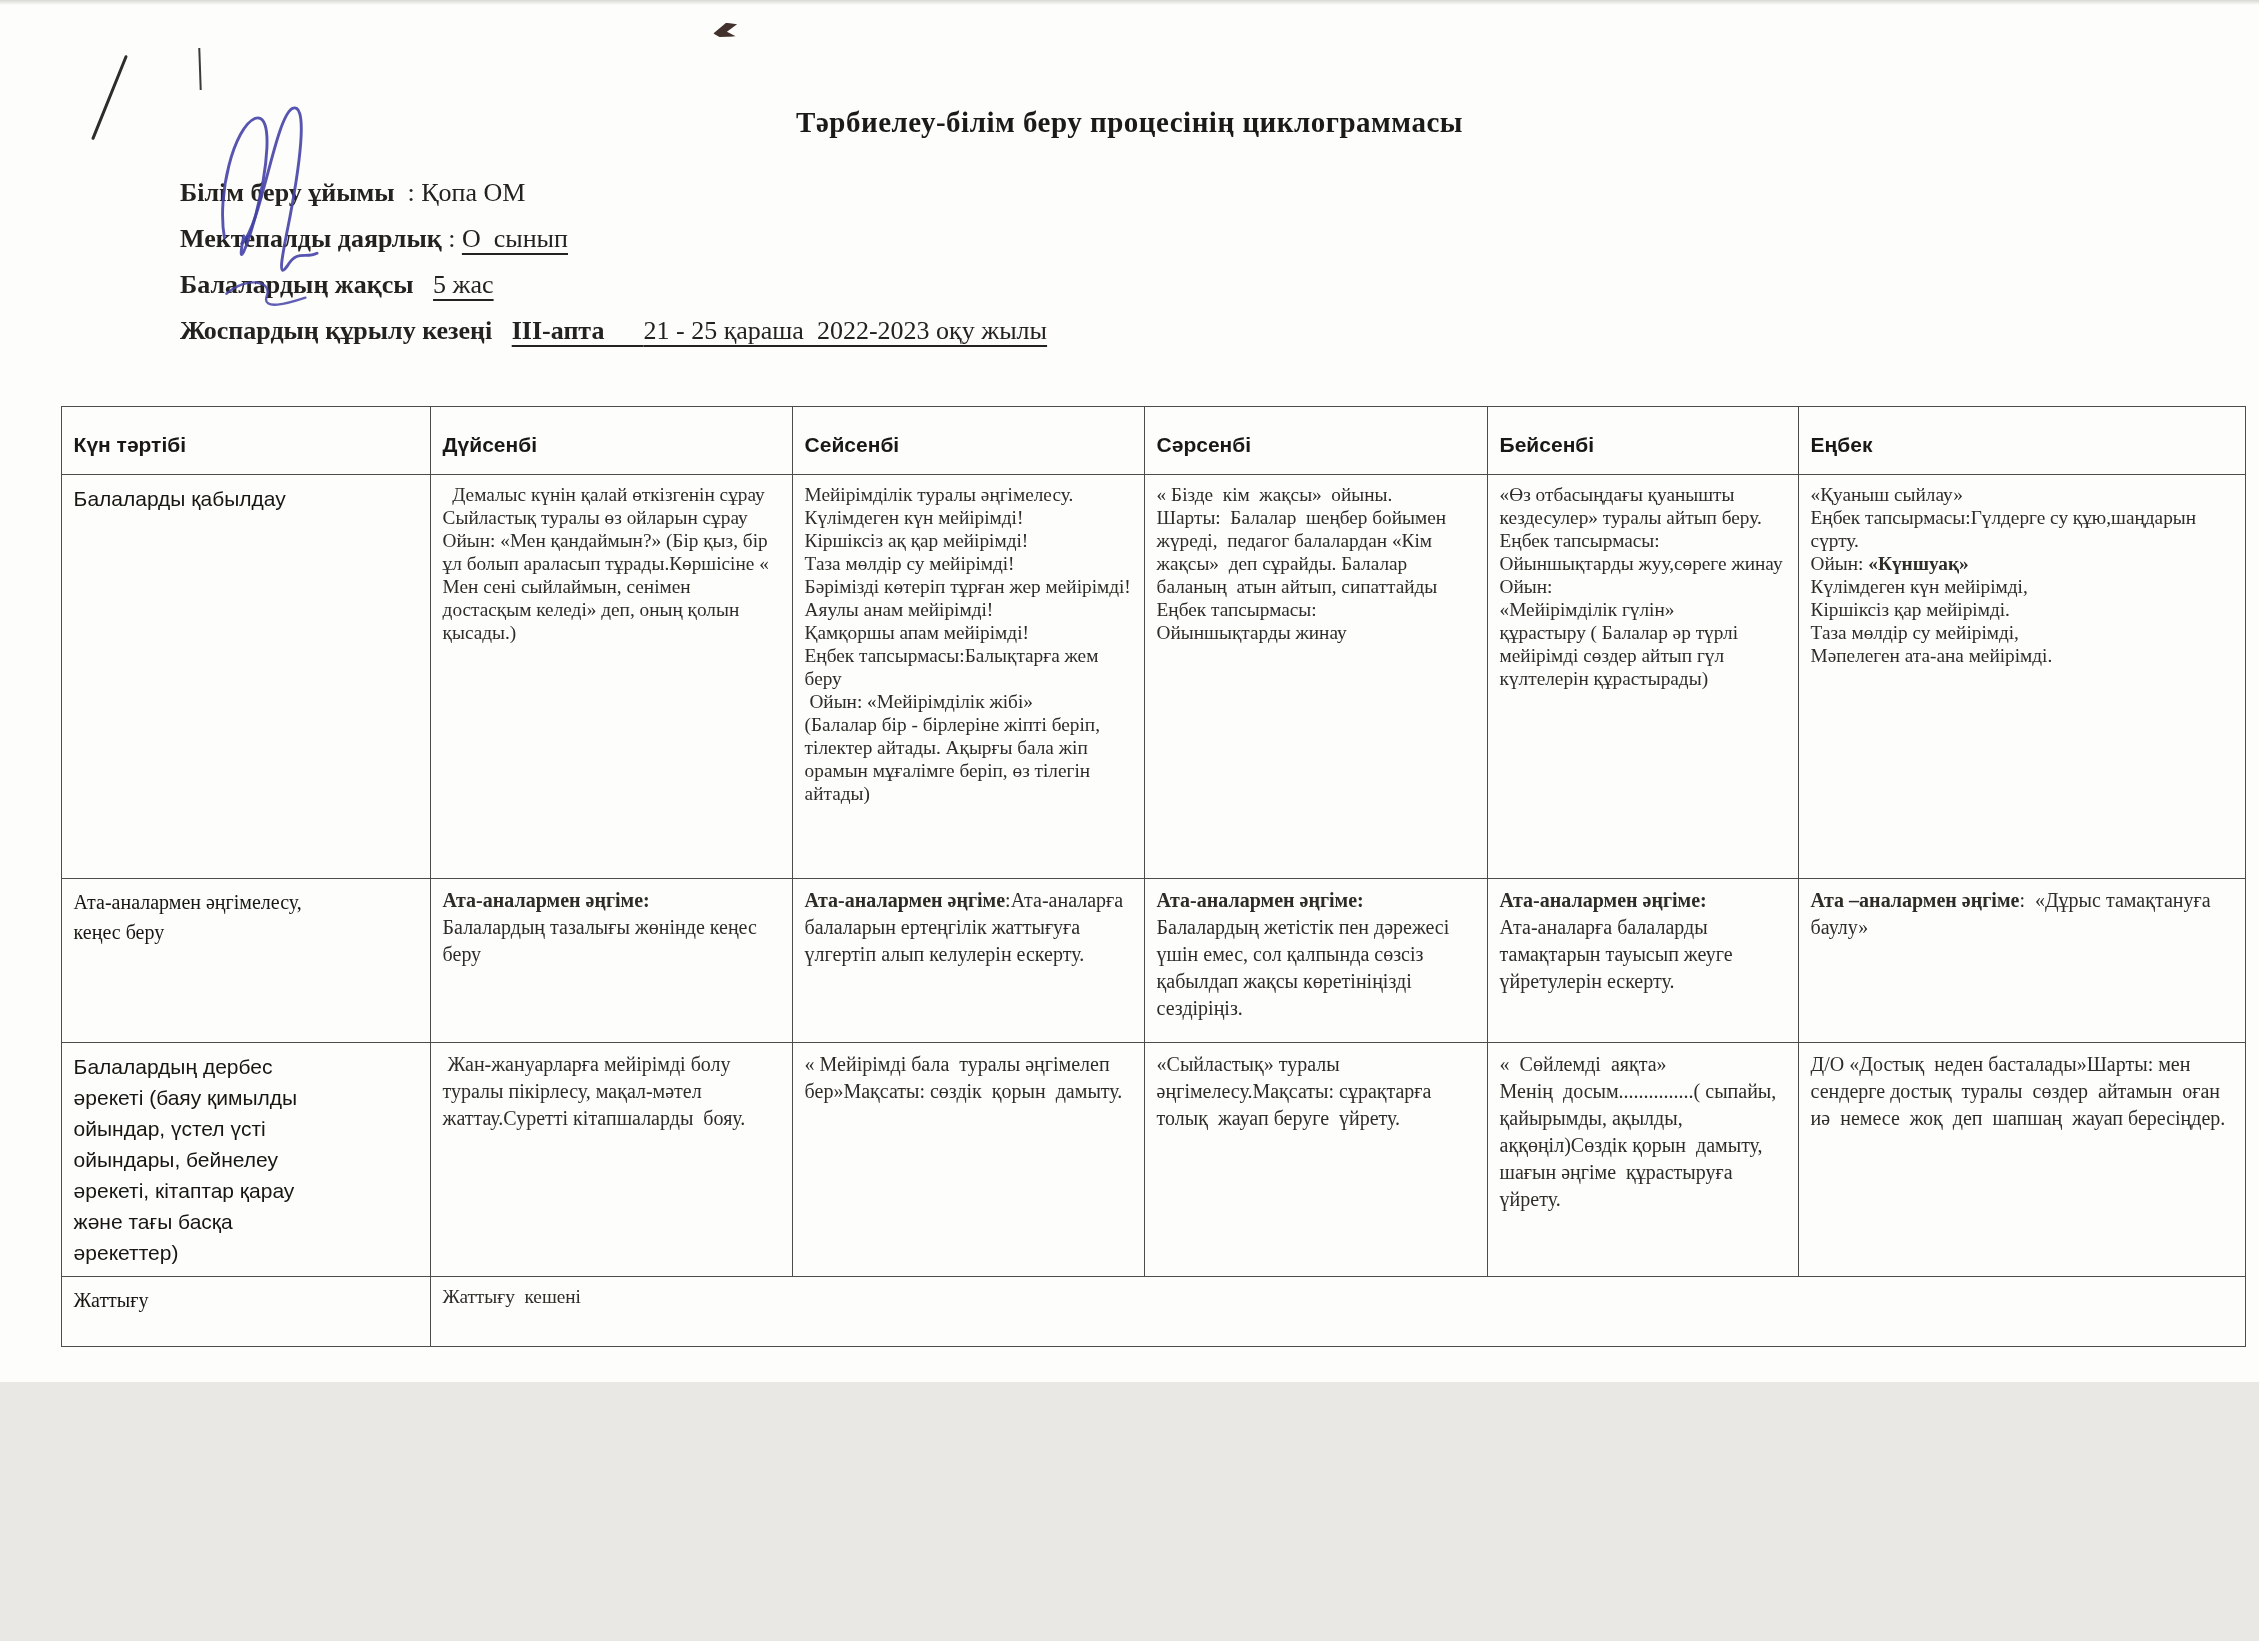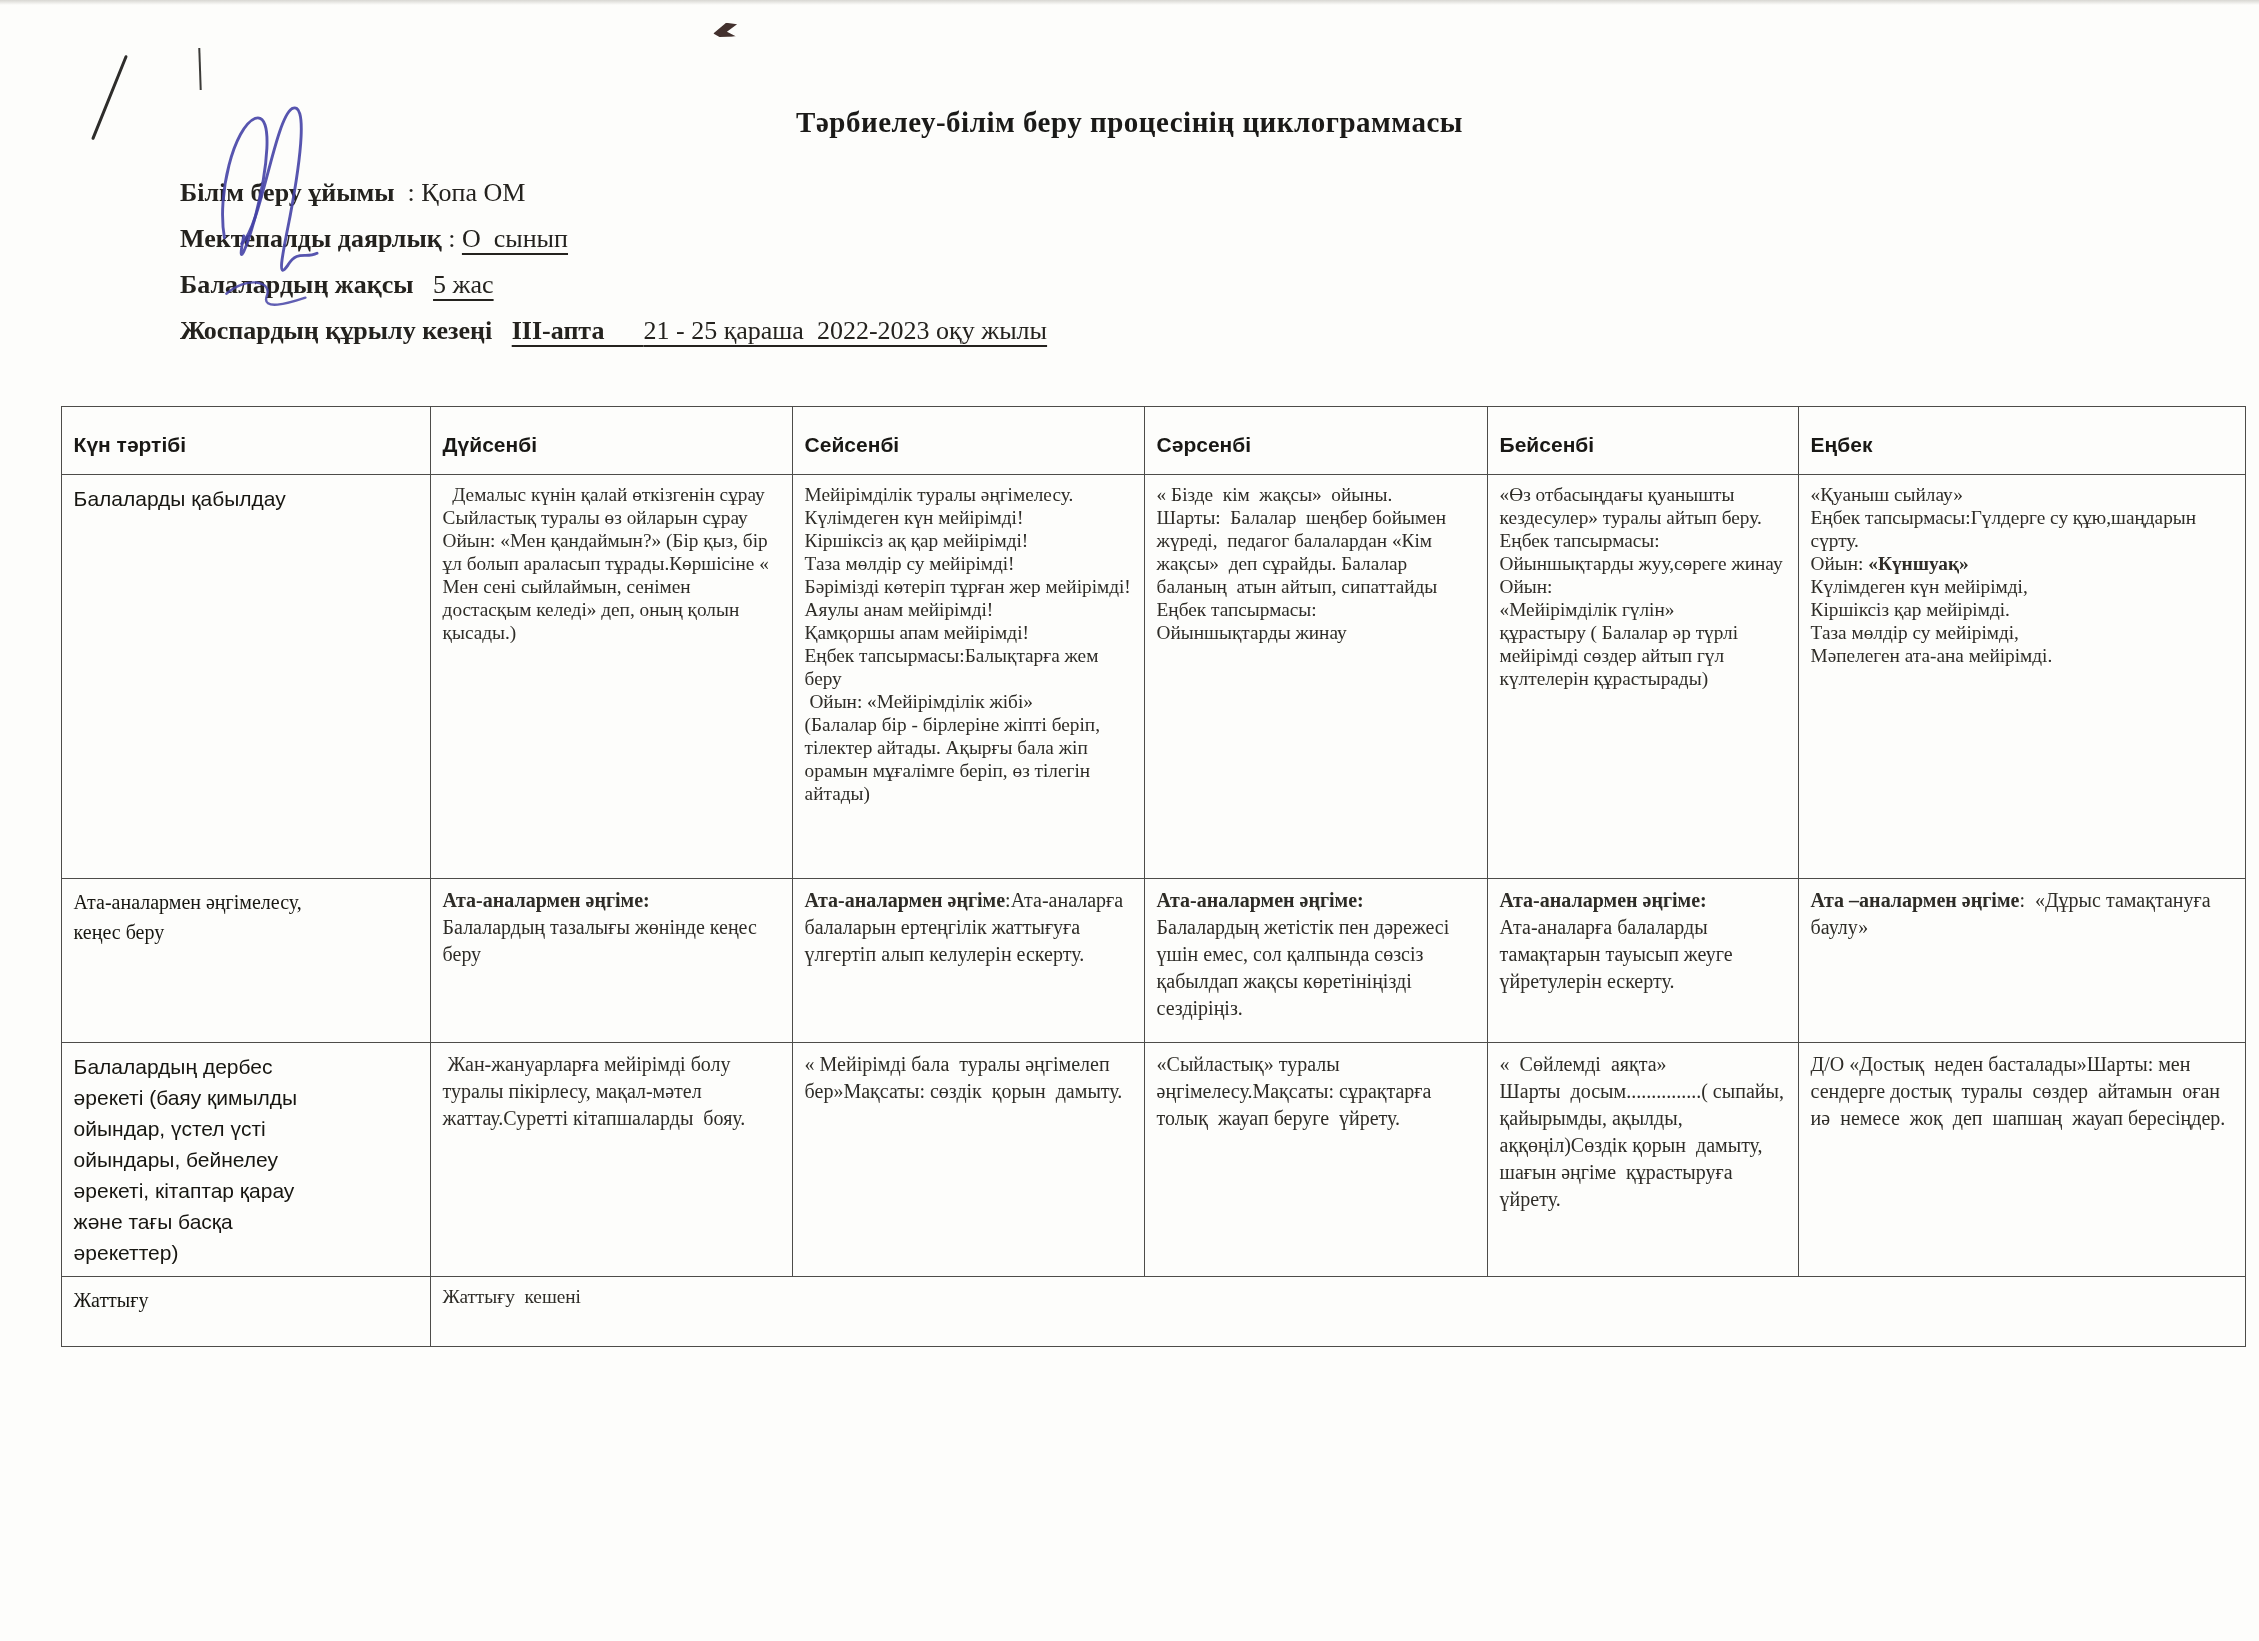--- a/index.html
+++ b/index.html
@@ -1,18 +1,18 @@
 <!DOCTYPE html>
 <html><head>
 <meta charset="utf-8">
 <style>
   * { margin:0; padding:0; box-sizing:border-box; }
   html,body { width:2259px; height:1641px; background:#e9e8e4; }
   .page {
-    position:relative; width:2259px; height:1641px;
+    position:relative; width:2259px; height:1382px;
     background:#fdfdfb; overflow:hidden;
     font-family:"Liberation Serif", serif; color:#26241f;
   }
   .scan-edge { position:absolute; top:0; left:0; right:0; height:4.8px;
     background:linear-gradient(#d8d7d2, rgba(255,255,255,0)); }
 
   
   .mark-slash { position:absolute; left:108px; top:52px; width:2.9px; height:91px;
     background:#2e2d2b; transform:rotate(22deg); border-radius:1.9px; }
   .mark-tick  { position:absolute; left:199px; top:48px; width:1.9px; height:42px;
@@ -150,21 +150,21 @@
 әрекеті (баяу қимылды
 ойындар, үстел үсті
 ойындары, бейнелеу
 әрекеті, кітаптар қарау
 және тағы басқа
 әрекеттер)</th>
         <td class="lh-lg"><span class="seg"> Жан-жануарларға мейірімді болу туралы пікірлесу, мақал-мәтел  жаттау.Суретті кітапшаларды  бояу.</span></td>
         <td class="lh-lg"><span class="seg">« Мейірімді бала  туралы әңгімелеп  бер»Мақсаты: сөздік  қорын  дамыту.</span></td>
         <td class="lh-lg"><span class="seg">«Сыйластық» туралы әңгімелесу.Мақсаты: сұрақтарға  толық  жауап беруге  үйрету.</span></td>
         <td class="lh-lg"><span class="seg">«  Сөйлемді  аяқта»
-Шарты  досым...............( сыпайы,  қайырымды, ақылды,  аққөңіл)Сөздік қорын  дамыту,  шағын әңгіме  құрастыруға үйрету.</span></td>
+Менің  досым...............( сыпайы,  қайырымды, ақылды,  аққөңіл)Сөздік қорын  дамыту,  шағын әңгіме  құрастыруға үйрету.</span></td>
         <td class="lh-lg"><span class="seg">Д/О «Достық  неден басталады»Шарты: мен  сендерге достық  туралы  сөздер  айтамын  оған иә  немесе  жоқ  деп  шапшаң  жауап бересіңдер.</span></td>
       </tr>
       <tr style="height:70px">
         <th class="rh rh-serif rh-center">Жаттығу</th>
         <td class="cell-exercise" colspan="5"><span class="seg">Жаттығу  кешені</span></td>
       </tr>
     </tbody>
   </table>
 </div>
 

